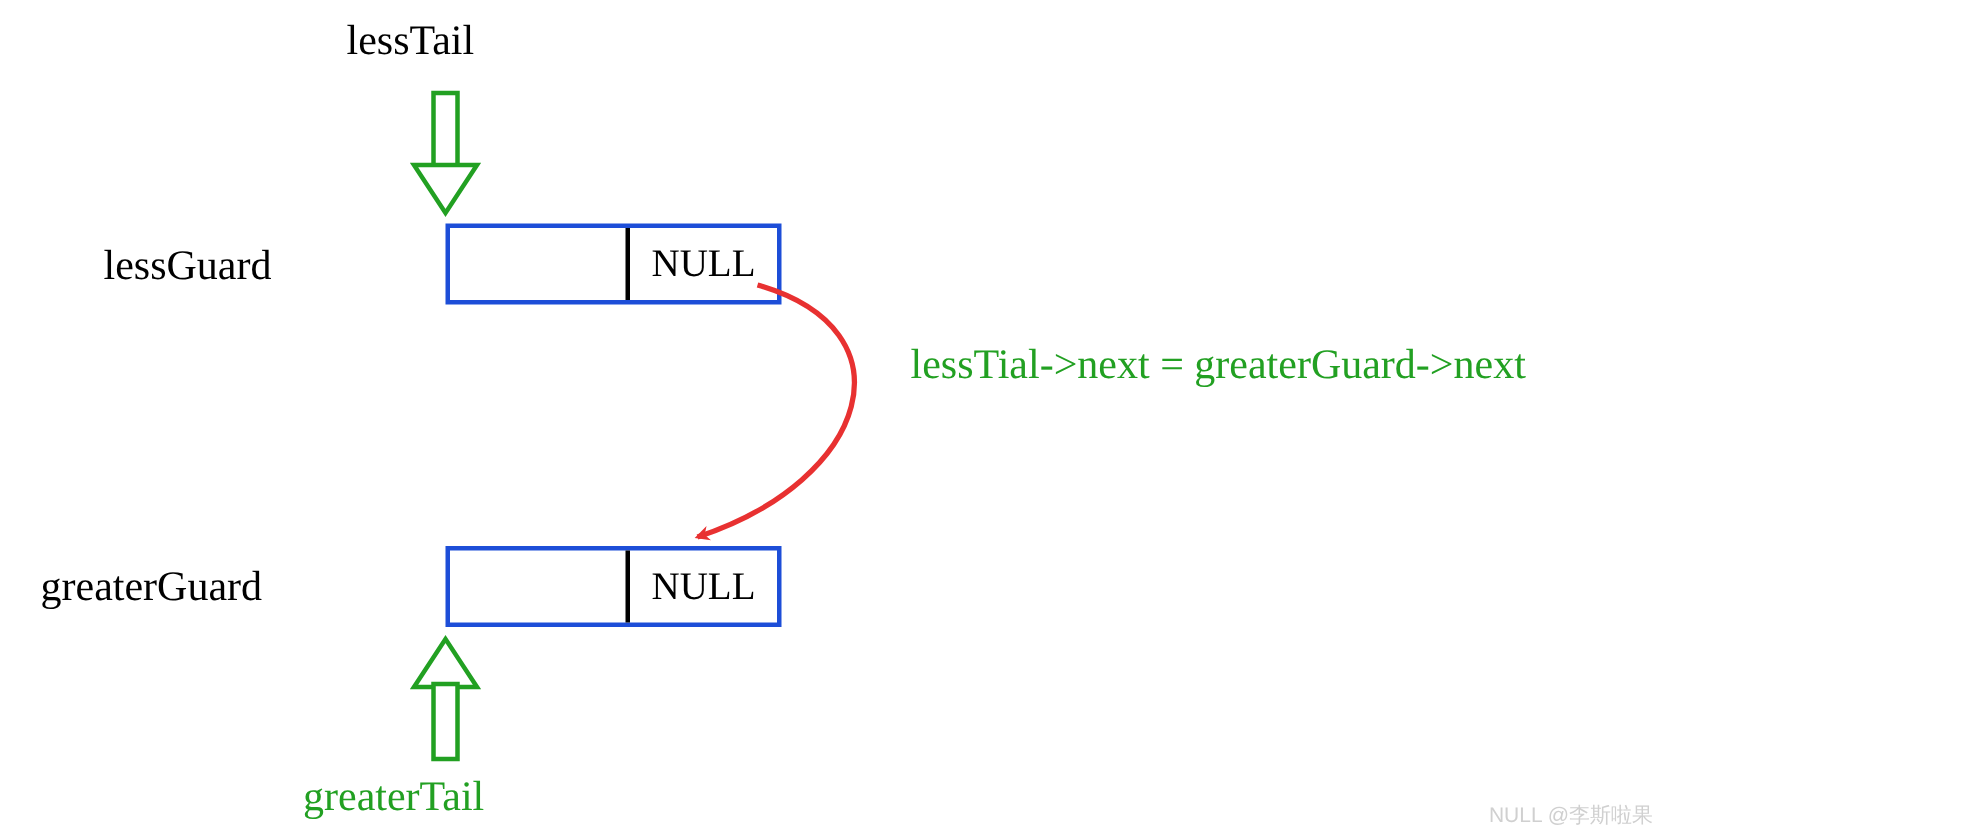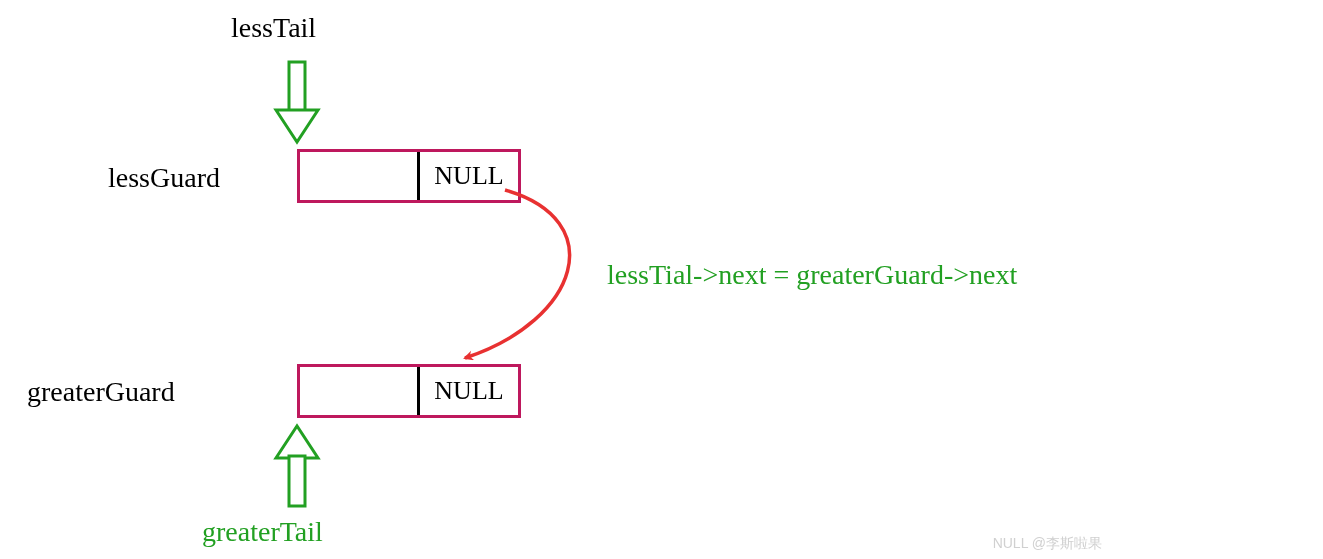--- a/index.html
+++ b/index.html
@@ -22,21 +22,21 @@
     color: #000000;
     white-space: nowrap;
   }
   .label.green {
     color: #22a022;
   }
   .node {
     position: absolute;
     width: 224px;
     height: 54px;
-    border: 3px solid #be185d;
+    border: 3px solid #1d4ed8;
     box-sizing: border-box;
     display: flex;
     padding-left: 12px;
   }
   .node .data-cell {
     flex: 0 0 108px;
     border-right: 3px solid #000;
     box-sizing: border-box;
   }
   .node .next-cell {
@@ -64,27 +64,27 @@
     font-family: Arial, "Microsoft YaHei", sans-serif;
   }
 </style>
 </head>
 <body>
 
 <div class="stage">
 
   <div class="label" style="left:231px; top:12px;">lessTail</div>
 
-  <div class="label" style="left:69px; top:162px;margin-left:39px;">lessGuard</div>
+  <div class="label" style="left:69px; top:162px;">lessGuard</div>
 
   <div class="label green" style="left:202px; top:516px;">greaterTail</div>
 
   <div class="label" style="left:27px; top:376px;">greaterGuard</div>
 
-  <div class="label green" style="left:607px; top:228px;margin-top:31px;">lessTial-&gt;next = greaterGuard-&gt;next</div>
+  <div class="label green" style="left:607px; top:228px;">lessTial-&gt;next = greaterGuard-&gt;next</div>
 
   <div class="node" style="left:297px; top:149px;">
     <div class="data-cell"></div>
     <div class="next-cell">NULL</div>
   </div>
 
   <div class="node" style="left:297px; top:364px;">
     <div class="data-cell"></div>
     <div class="next-cell">NULL</div>
   </div>

